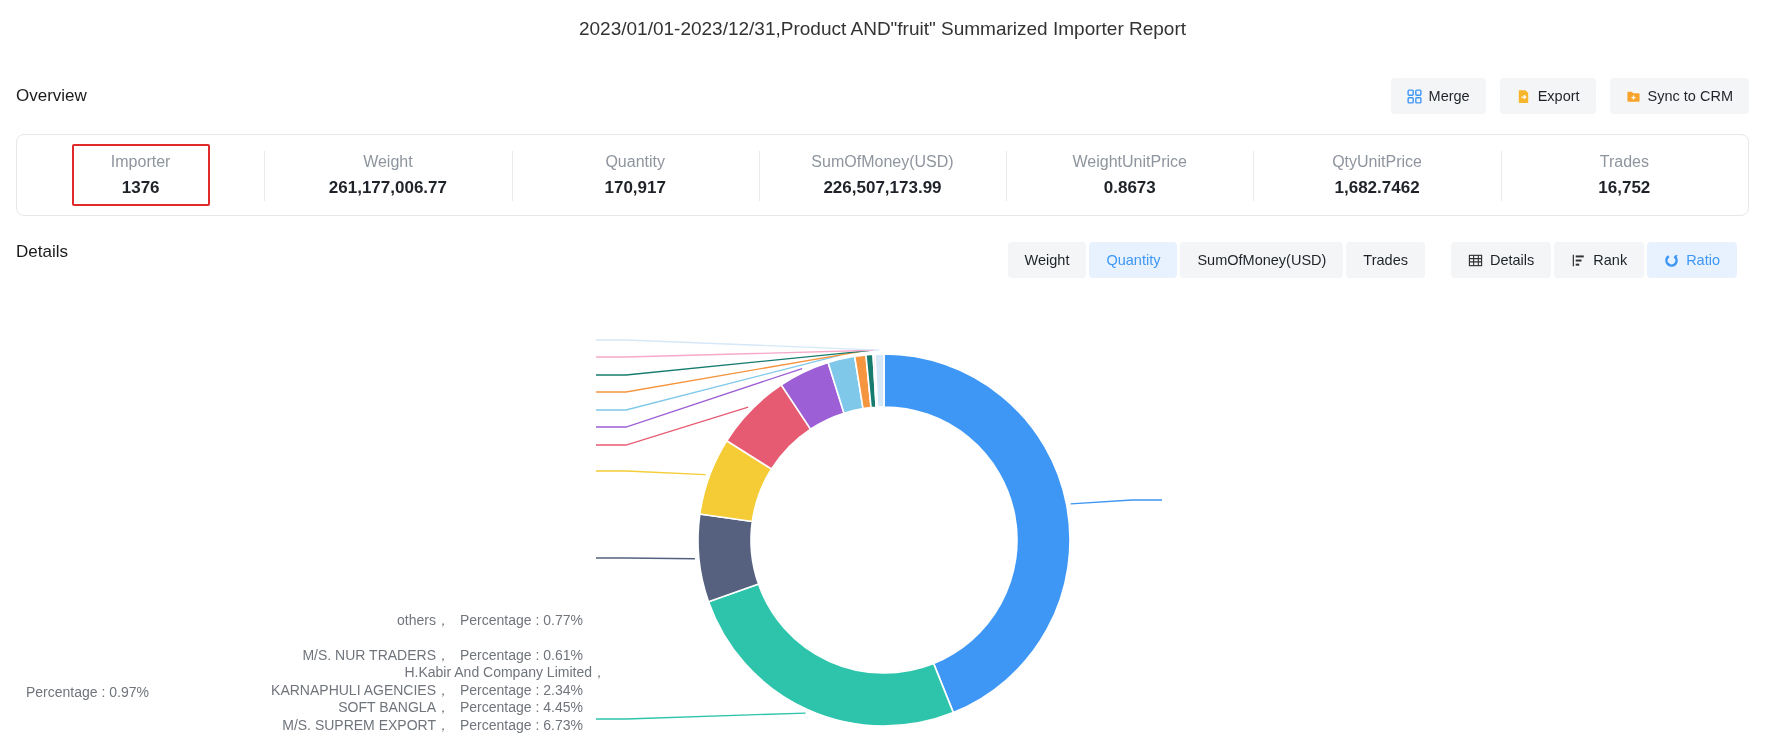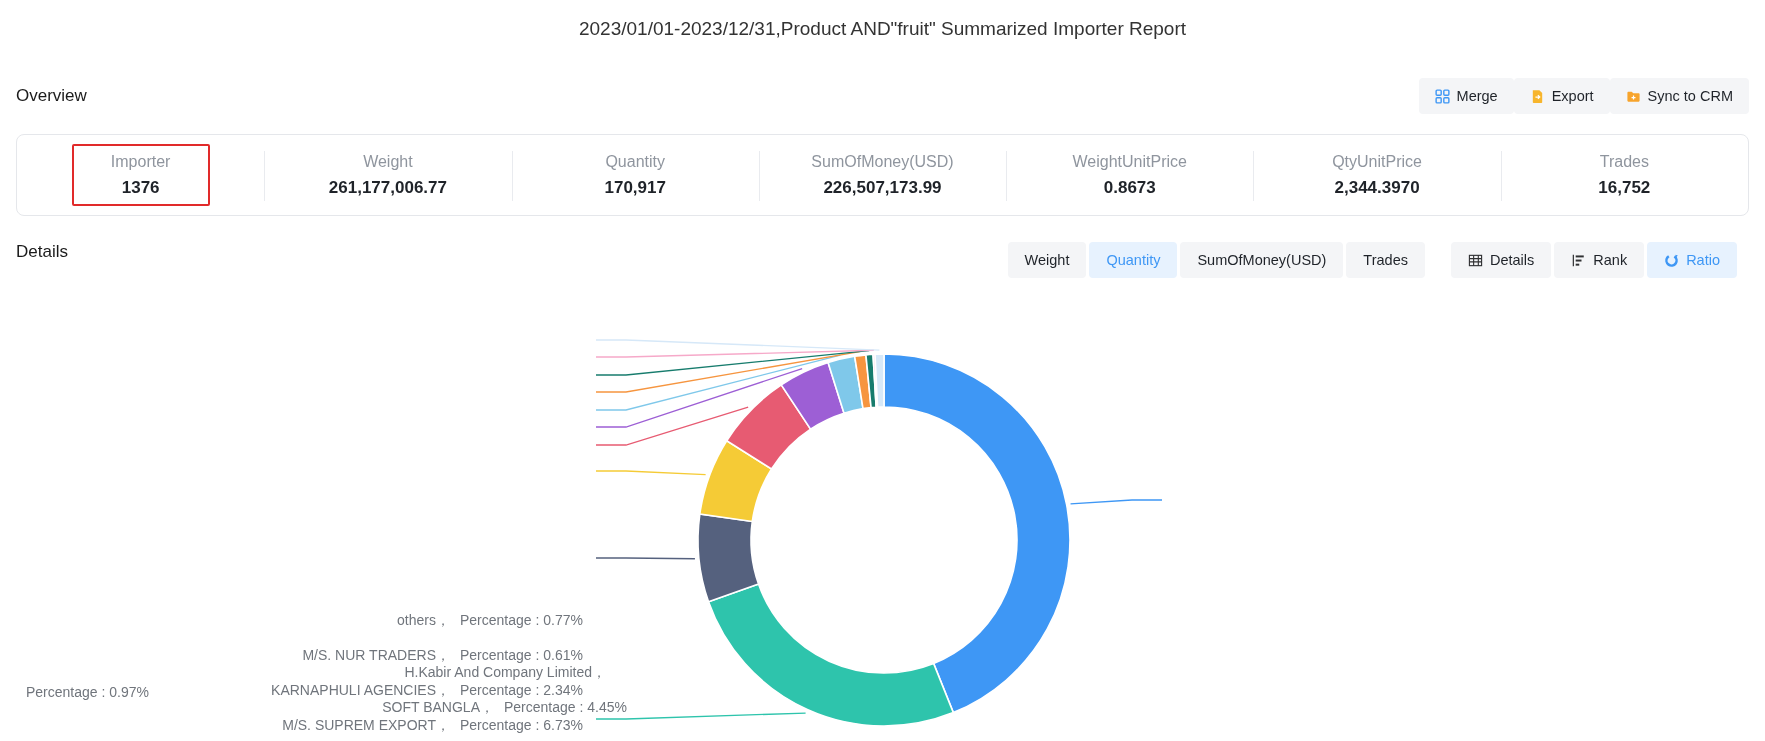--- a/index.html
+++ b/index.html
@@ -6,21 +6,21 @@
   html,body { width:1765px; height:741px; background:#fff; overflow:hidden;
     font-family:"Liberation Sans", sans-serif; color:#262626; }
   .page { position:relative; width:1765px; height:741px; }
 
   .report-title { position:absolute; top:18px; left:0; width:100%;
     text-align:center; font-size:19px; font-weight:500; color:#333; }
 
   .overview-row { position:absolute; top:78px; left:16px; right:16px;
     display:flex; align-items:center; }
   .section-heading { font-size:17px; font-weight:normal; color:#1b1b1b; }
-  .toolbar { margin-left:auto; display:flex; }
+  .toolbar { margin-left:auto; display:flex; gap:14px; }
   .tool-btn { display:flex; align-items:center; gap:7px; height:36px;
     padding:0 16px; background:#f4f5f7; border:none; border-radius:4px;
     font-size:14.5px; color:#1f2329; cursor:pointer; font-family:inherit; }
   .tool-btn svg { display:block; }
 
   .stats-card { position:absolute; top:134px; left:16px; width:1733px; height:82px;
     border:1px solid #e5e7eb; border-radius:8px; display:flex; background:#fff; }
   .stat-cell { flex:1; position:relative; display:flex; flex-direction:column;
     align-items:center; justify-content:center; gap:7px; cursor:pointer; }
   .stat-cell + .stat-cell::before { content:""; position:absolute; left:0; top:16px;
@@ -105,21 +105,21 @@
       <div class="stat-cell">
         <div class="stat-label">SumOfMoney(USD)</div>
         <div class="stat-value">226,507,173.99</div>
       </div>
       <div class="stat-cell">
         <div class="stat-label">WeightUnitPrice</div>
         <div class="stat-value">0.8673</div>
       </div>
       <div class="stat-cell">
         <div class="stat-label">QtyUnitPrice</div>
-        <div class="stat-value">2,344.3970</div>
+        <div class="stat-value">1,682.7462</div>
       </div>
       <div class="stat-cell">
         <div class="stat-label">Trades</div>
         <div class="stat-value">16,752</div>
       </div>
     </div>
 
   <div class="details-row">
     <div class="section-heading">Details</div>
     <div class="tab-group metrics">
@@ -188,21 +188,21 @@
         <path d="M 873.0208645177509 74.32431881352255 A 186 186 0 0 1 875.00473212858 74.21764035323108 L 877.5678998553825 127.15562455365449 A 133 133 0 0 0 876.1493278540906 127.23190538816397 Z" fill="#f6a9c9" stroke="#fff" stroke-width="1.6" class="slice"></path>
         <polyline points="596,77 626,77 873.7978742944116,70.27410131695945" fill="none" stroke="#f6a9c9" stroke-width="1.3"></polyline>
         <path d="M 875.00473212858 74.21764035323108 A 186 186 0 0 1 884 74 L 884 127 A 133 133 0 0 0 877.5678998553825 127.15562455365449 Z" fill="#d6e8f8" stroke="#fff" stroke-width="1.6" class="slice"></path>
         <polyline points="596,60 626,60 879.4042981886527,70.05558832947682" fill="none" stroke="#d6e8f8" stroke-width="1.3"></polyline>
       </svg>
     <div class="chart-labels">
         <div class="pie-label left" style="top: 435px;">
           <span class="slice-name">M/S. SUPREM EXPORT，</span>
           <span class="slice-pct">Percentage : 6.73%</span>
         </div>
-        <div class="pie-label left" style="top: 417px; margin-left: 44px;">
+        <div class="pie-label left" style="top: 417px;">
           <span class="slice-name">SOFT BANGLA，</span>
           <span class="slice-pct">Percentage : 4.45%</span>
         </div>
         <div class="pie-label left" style="top: 400px;">
           <span class="slice-name">KARNAPHULI AGENCIES，</span>
           <span class="slice-pct">Percentage : 2.34%</span>
         </div>
         <div class="pie-label left" style="top: 382px; flex-direction: column;">
           <span class="slice-name">H.Kabir And Company Limited，</span>
           <span class="slice-pct">Percentage : 0.97%</span>

